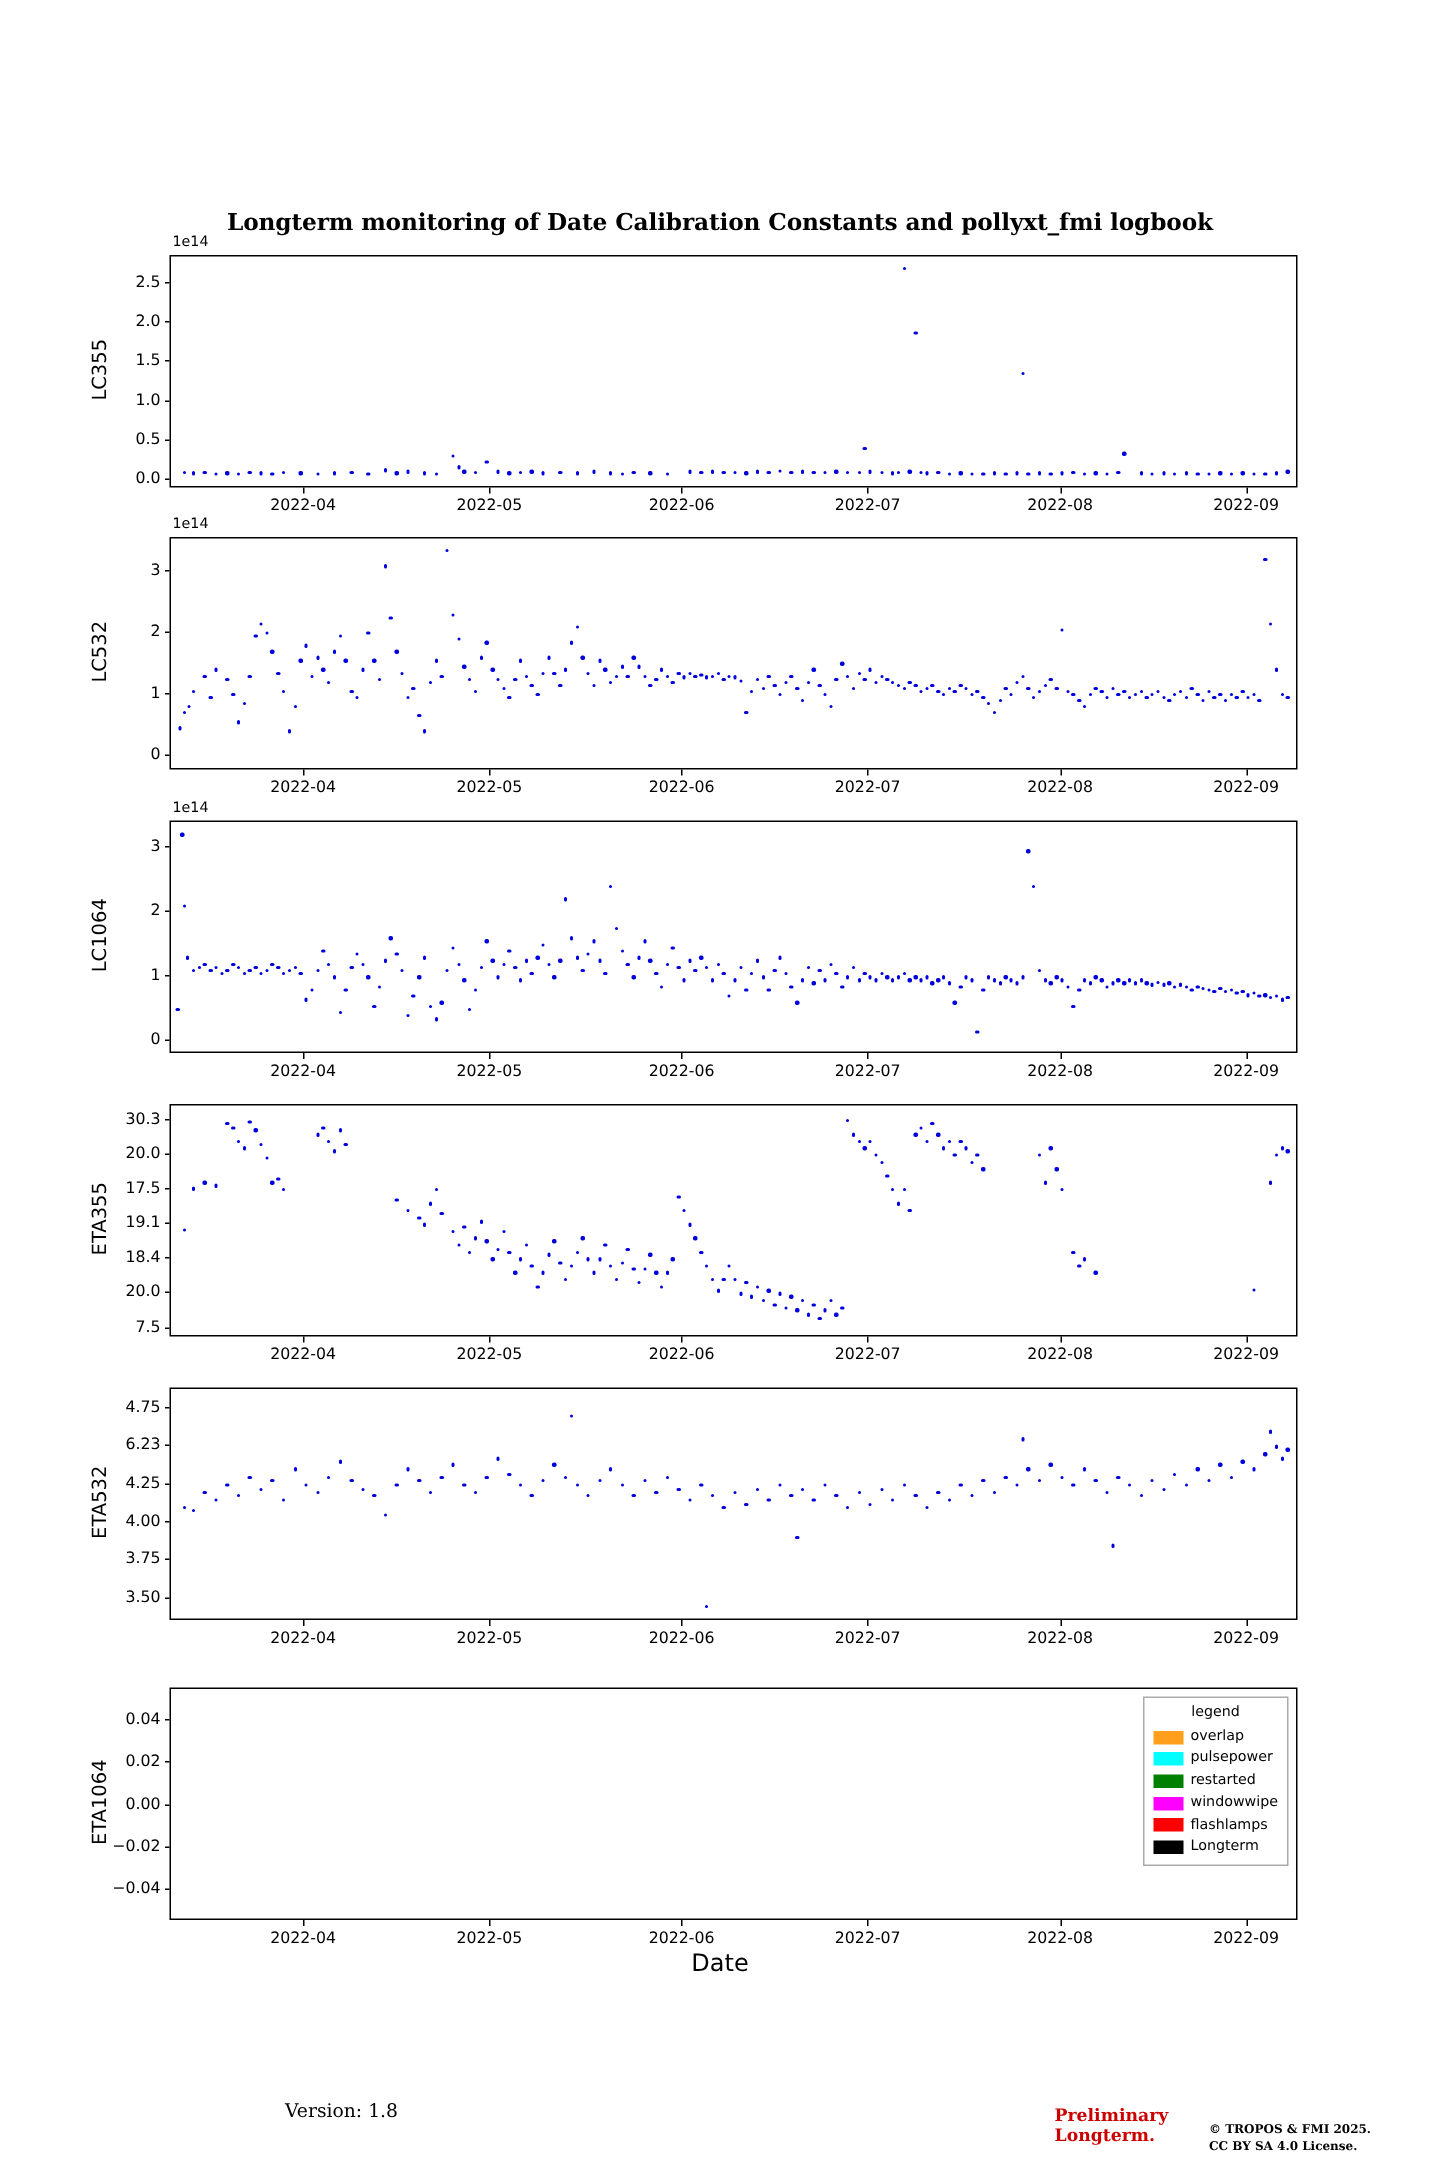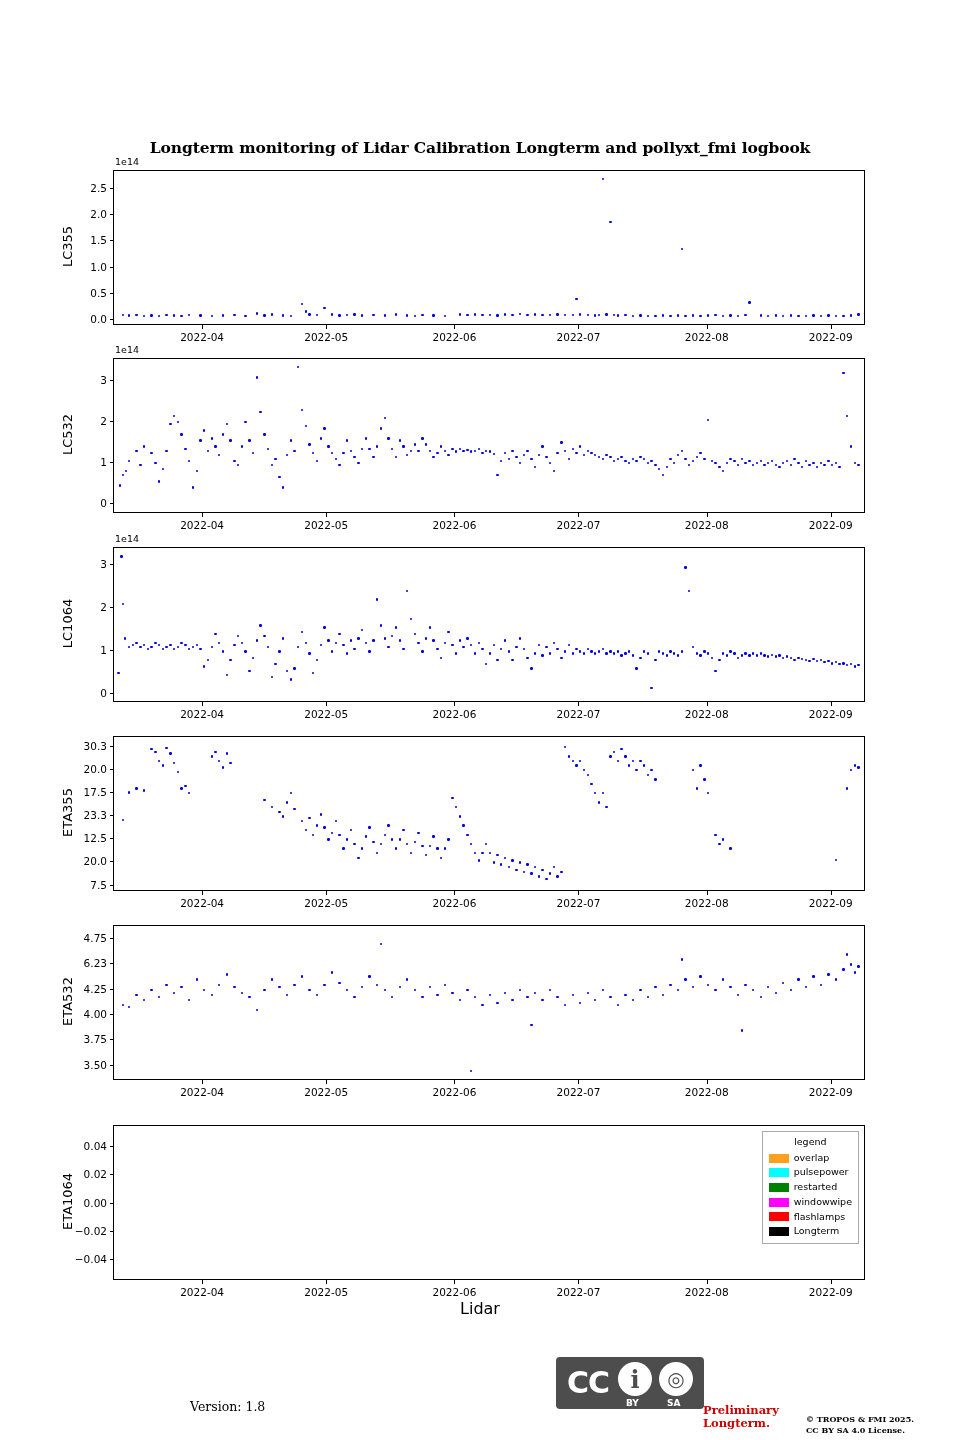--- a/index.html
+++ b/index.html
@@ -191,21 +191,21 @@
     font-weight: bold;
     font-size: 8px;
     line-height: 1.35;
   }
 </style>
 </head>
 <body>
 
 <div class="figure">
 
-  <div class="fig-title">Longterm monitoring of Lidar Calibration Longterm and pollyxt_fmi logbook</div>
+  <div class="fig-title">Longterm monitoring of Date Calibration Constants and pollyxt_fmi logbook</div>
 
   <div id="panels">
       <div class="panel" style="left: 113px; top: 170px; width: 752px; height: 155px;">
         <div class="axes">
           <div class="pt" style="left: 7.824px; top: 142.84px; background: rgb(0, 0, 221);"></div>
           <div class="pt" style="left: 13.84px; top: 143.362px; background: rgb(0, 0, 221);"></div>
           <div class="pt" style="left: 21.36px; top: 143.101px; background: rgb(0, 0, 221);"></div>
           <div class="pt" style="left: 28.88px; top: 143.884px; background: rgb(0, 0, 221);"></div>
           <div class="pt" style="left: 36.4px; top: 143.362px; background: rgb(0, 0, 221);"></div>
           <div class="pt" style="left: 43.92px; top: 143.623px; background: rgb(0, 0, 221);"></div>
@@ -912,23 +912,23 @@
           <div class="pt" style="left: 720.72px; top: 121.508px; background: rgb(0, 0, 221);"></div>
           <div class="pt" style="left: 732px; top: 50.4667px; background: rgb(0, 0, 221);"></div>
           <div class="pt" style="left: 735.76px; top: 32.0143px; background: rgb(0, 0, 221);"></div>
           <div class="pt" style="left: 739.52px; top: 27.4012px; background: rgb(0, 0, 221);"></div>
           <div class="pt" style="left: 743.28px; top: 29.2464px; background: rgb(0, 0, 221);"></div>
         </div>
         <div class="ytick" style="left: -46px; width: 40px; top: 148.542px;">7.5</div>
         <div class="ytick-mark" style="left: -3.5px; top: 148.542px;"></div>
         <div class="ytick" style="left: -46px; width: 40px; top: 125.476px;">20.0</div>
         <div class="ytick-mark" style="left: -3.5px; top: 125.476px;"></div>
-        <div class="ytick" style="left: -46px; width: 40px; top: 102.411px;">12.5</div>
+        <div class="ytick" style="left: -46px; width: 40px; top: 102.411px;">18.4</div>
         <div class="ytick-mark" style="left: -3.5px; top: 102.411px;"></div>
-        <div class="ytick" style="left: -46px; width: 40px; top: 79.3452px;">23.3</div>
+        <div class="ytick" style="left: -46px; width: 40px; top: 79.3452px;">19.1</div>
         <div class="ytick-mark" style="left: -3.5px; top: 79.3452px;"></div>
         <div class="ytick" style="left: -46px; width: 40px; top: 56.2798px;">17.5</div>
         <div class="ytick-mark" style="left: -3.5px; top: 56.2798px;"></div>
         <div class="ytick" style="left: -46px; width: 40px; top: 33.2143px;">20.0</div>
         <div class="ytick-mark" style="left: -3.5px; top: 33.2143px;"></div>
         <div class="ytick" style="left: -46px; width: 40px; top: 10.1488px;">30.3</div>
         <div class="ytick-mark" style="left: -3.5px; top: 10.1488px;"></div>
         <div class="xtick" style="left: 89.112px; top: 161px;">2022-04</div>
         <div class="xtick-mark" style="left: 89.112px; top: 155px;"></div>
         <div class="xtick" style="left: 213.192px; top: 161px;">2022-05</div>
@@ -1127,31 +1127,24 @@
         <div class="xtick" style="left: 465.488px; top: 161px;">2022-07</div>
         <div class="xtick-mark" style="left: 465.488px; top: 155px;"></div>
         <div class="xtick" style="left: 593.704px; top: 161px;">2022-08</div>
         <div class="xtick-mark" style="left: 593.704px; top: 155px;"></div>
         <div class="xtick" style="left: 717.784px; top: 161px;">2022-09</div>
         <div class="xtick-mark" style="left: 717.784px; top: 155px;"></div>
         <div class="ylabel" style="left: -106px; top: 68.5px; width: 120px; text-align: center; transform: rotate(-90deg);">ETA1064</div>
       </div>
     </div>
 
-  <div class="xlabel" style="left:0; top:1299px;">Lidar</div>
+  <div class="xlabel" style="left:0; top:1299px;">Date</div>
 
   <div class="version">Version: 1.8</div>
 
-  <div class="cc-badge">
-    <div class="cc-text-cc">CC</div>
-    <div class="cc-circle" style="left:62px; top:5px; width:34px; height:34px; font-size:24px;">i</div>
-    <div class="cc-circle" style="left:103px; top:5px; width:34px; height:34px; font-size:20px;">◎</div>
-    <div class="cc-sub" style="left:70px; top:41px;">BY</div>
-    <div class="cc-sub" style="left:111px; top:41px;">SA</div>
-  </div>
 
   <div class="preliminary">
     <div>Preliminary</div>
     <div>Longterm.</div>
   </div>
 
   <div class="copyright">
     <div>© TROPOS &amp; FMI 2025.</div>
     <div>CC BY SA 4.0 License.</div>
   </div>

